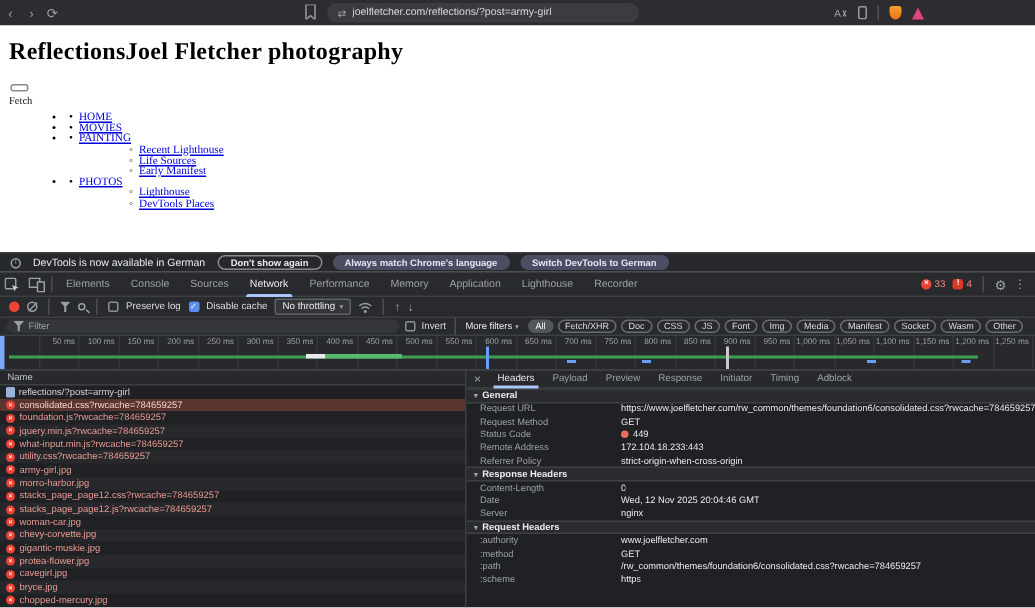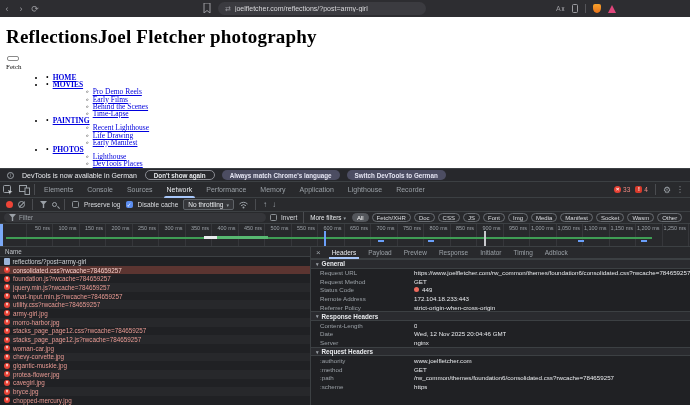--- a/index.html
+++ b/index.html
@@ -22,31 +22,31 @@
   .ext-sep { width:1px; height:9px; background:#55555a; }
   .shield { width:8px; height:9px; background:linear-gradient(#f7a12b,#e9731c);
     border-radius:2px 2px 50% 50% / 2px 2px 55% 55%; }
   .tri { width:0; height:0; border-left:4.5px solid transparent;
     border-right:4.5px solid transparent; border-bottom:8px solid #e0457b; }
   .mini-svg { display:block; }
 
   
   #page { position:absolute; top:17px; left:0; width:690px; height:151px;
     background:#fff; color:#000; font-family:"Liberation Serif", serif; overflow:hidden; }
-  #page-title { font-size:19px; font-weight:bold; padding:9px 0 0 6px; letter-spacing:.2px; }
+  #page-title { font-size:16px; font-weight:bold; padding:9px 0 0 6px; letter-spacing:.2px; }
   #menu-toggle { position:absolute; left:7px; top:39px; width:12px; height:5px;
     border:1px solid #8a8a8a; border-radius:2px; }
   #menu-label { position:absolute; left:6px; top:46px; font-size:7px; color:#111; }
   #page-nav { position:absolute; left:46px; top:57px; font-size:7.5px; line-height:7.2px; }
   #page-nav ul { list-style:none; }
   #page-nav li.nav-top::before { content:"•"; margin-right:4px; color:#000; }
   #page-nav li.nav-subitem::before { content:"◦"; margin-right:4px; color:#000; }
   #page-nav .nav-sub { margin-left:40px; }
   #page-nav a { color:#0000dd; text-decoration:underline; cursor:pointer; }
-  #page-nav a.top { font-weight:bold; }
+  #page-nav a.top { font-weight:normal; }
 
   
   #infobar { position:absolute; top:168px; left:0; width:690px; height:13px;
     background:#27282c; border-top:1px solid #3c4043; display:flex;
     align-items:center; gap:8px; padding-left:7px; }
   #info-ic { width:7px; height:7px; border:1px solid #9aa0a6; border-radius:50%;
     color:#9aa0a6; font-size:5px; line-height:5px; text-align:center; }
   #infobar-msg { font-size:7px; color:#e8eaed; }
   .ib-btn { height:10px; border-radius:6px; font-size:6.3px; font-weight:bold;
     display:flex; align-items:center; padding:0 8px; cursor:pointer; white-space:nowrap; }
@@ -189,29 +189,24 @@
       <span class="tri"></span>
     </div>
   </div>
 
   <div id="page">
     <div id="page-title">ReflectionsJoel Fletcher photography</div>
     <div id="menu-toggle"></div>
     <div id="menu-label">Fetch</div>
     <ul id="page-nav">
         <li class="nav-top"><a class="nav-link top">HOME</a></li>
-        <li class="nav-top"><a class="nav-link top">MOVIES</a><ul class="nav-sub">
-            <li class="nav-subitem"><a class="nav-link">Pro Demo Reels</a></li>
-            <li class="nav-subitem"><a class="nav-link">Early Films</a></li>
-            <li class="nav-subitem"><a class="nav-link">Behind the Scenes</a></li>
-            <li class="nav-subitem"><a class="nav-link">Time-Lapse</a></li>
-          </ul></li>
+        <li class="nav-top"><a class="nav-link top">MOVIES</a></li>
         <li class="nav-top"><a class="nav-link top">PAINTING</a><ul class="nav-sub">
             <li class="nav-subitem"><a class="nav-link">Recent Lighthouse</a></li>
-            <li class="nav-subitem"><a class="nav-link">Life Drawing</a></li>
+            <li class="nav-subitem"><a class="nav-link">Life Sources</a></li>
             <li class="nav-subitem"><a class="nav-link">Early Manifest</a></li>
           </ul></li>
         <li class="nav-top"><a class="nav-link top">PHOTOS</a><ul class="nav-sub">
             <li class="nav-subitem"><a class="nav-link">Lighthouse</a></li>
             <li class="nav-subitem"><a class="nav-link">DevTools Places</a></li>
           </ul></li>
       </ul>
   </div>
 
   <div id="infobar">

